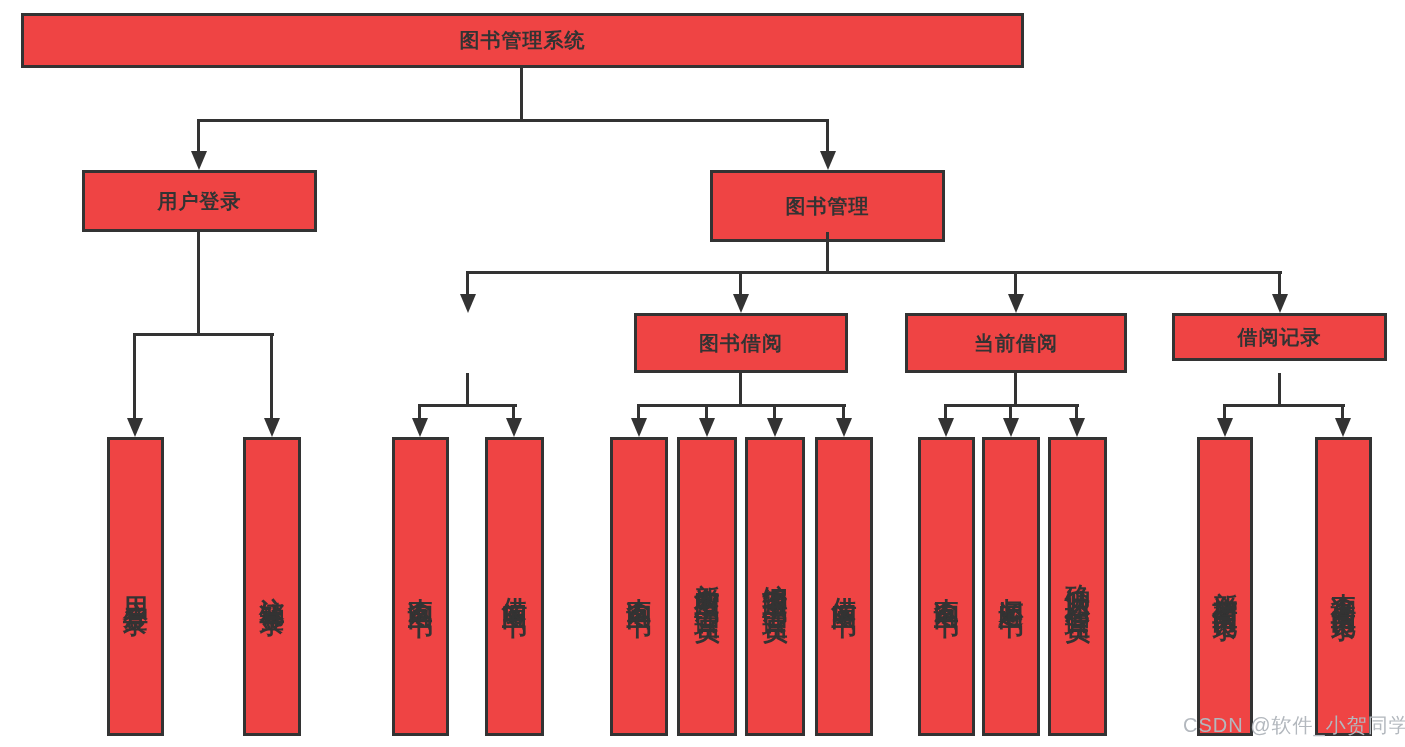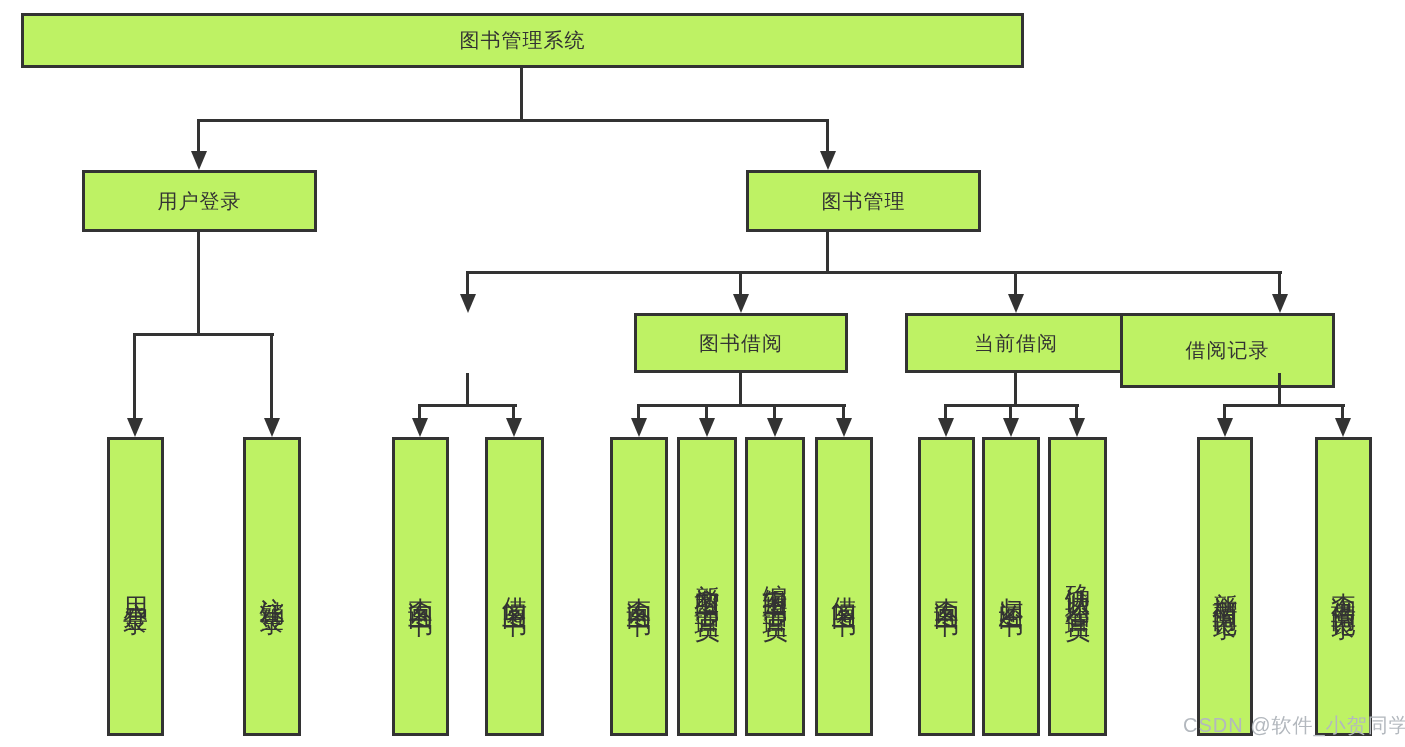--- a/index.html
+++ b/index.html
@@ -2,23 +2,24 @@
 <html><head>
 <meta charset="utf-8">
 <style>
   html,body{margin:0;padding:0;}
   body{
     width:1405px;height:747px;background:#ffffff;overflow:hidden;
     font-family:"Liberation Sans","DejaVu Sans",sans-serif;
   }
   .canvas{position:relative;width:1405px;height:747px;background:#ffffff;}
   .box{
-    position:absolute;background:#bef264;border:3px solid #333333;
+    position:absolute;background:#ef4444;border:3px solid #333333;
     box-sizing:border-box;display:flex;align-items:center;justify-content:center;
     color:#333333;
+    font-weight:bold;
   }
   .hlabel{font-size:20px;letter-spacing:1px;}
   .vbox{
     writing-mode:vertical-rl;text-orientation:mixed;
     font-size:25px;letter-spacing:5px;line-height:1;
     display:flex;align-items:center;justify-content:center;
   }
   .vline{position:absolute;width:3px;background:#333333;}
   .hline{position:absolute;height:3px;background:#333333;}
   .arrow{
@@ -39,21 +40,21 @@
   <div class="box hlabel" style="left:21px;top:13px;width:1003px;height:55px;">图书管理系统</div>
 
   <div class="vline" style="left:520px;top:68px;height:53px;"></div>
   <div class="hline" style="left:197px;top:119px;width:632px;"></div>
   <div class="vline" style="left:197px;top:119px;height:34px;"></div>
   <div class="arrow" style="left:191px;top:151px;"></div>
   <div class="vline" style="left:826px;top:119px;height:34px;"></div>
   <div class="arrow" style="left:820px;top:151px;"></div>
 
   <div class="box hlabel" style="left:82px;top:170px;width:235px;height:62px;">用户登录</div>
-  <div class="box hlabel" style="left:710px;top:170px;width:235px;height:62px;margin-left:36px;">图书管理</div>
+  <div class="box hlabel" style="left:710px;top:170px;width:235px;height:72px;">图书管理</div>
 
   <div class="vline" style="left:197px;top:232px;height:104px;"></div>
   <div class="hline" style="left:133px;top:333px;width:141px;"></div>
   <div class="vline" style="left:133px;top:333px;height:88px;"></div>
   <div class="arrow" style="left:127px;top:418px;"></div>
   <div class="vline" style="left:270px;top:333px;height:88px;"></div>
   <div class="arrow" style="left:264px;top:418px;"></div>
 
   <div class="vline" style="left:826px;top:232px;height:42px;"></div>
   <div class="hline" style="left:466px;top:271px;width:816px;"></div>
@@ -61,21 +62,21 @@
   <div class="arrow" style="left:460px;top:294px;"></div>
   <div class="vline" style="left:739px;top:271px;height:26px;"></div>
   <div class="arrow" style="left:733px;top:294px;"></div>
   <div class="vline" style="left:1014px;top:271px;height:26px;"></div>
   <div class="arrow" style="left:1008px;top:294px;"></div>
   <div class="vline" style="left:1278px;top:271px;height:26px;"></div>
   <div class="arrow" style="left:1272px;top:294px;"></div>
 
   <div class="box hlabel" style="left:634px;top:313px;width:214px;height:60px;">图书借阅</div>
   <div class="box hlabel" style="left:905px;top:313px;width:222px;height:60px;">当前借阅</div>
-  <div class="box hlabel" style="left:1120px;top:313px;width:215px;height:75px;">借阅记录</div>
+  <div class="box hlabel" style="left:1172px;top:313px;width:215px;height:48px;">借阅记录</div>
 
   <div class="vline" style="left:466px;top:373px;height:34px;"></div>
   <div class="hline" style="left:418px;top:404px;width:99px;"></div>
   <div class="vline" style="left:418px;top:404px;height:17px;"></div>
   <div class="arrow" style="left:412px;top:418px;"></div>
   <div class="vline" style="left:512px;top:404px;height:17px;"></div>
   <div class="arrow" style="left:506px;top:418px;"></div>
 
   <div class="vline" style="left:739px;top:373px;height:34px;"></div>
   <div class="hline" style="left:637px;top:404px;width:209px;"></div>

